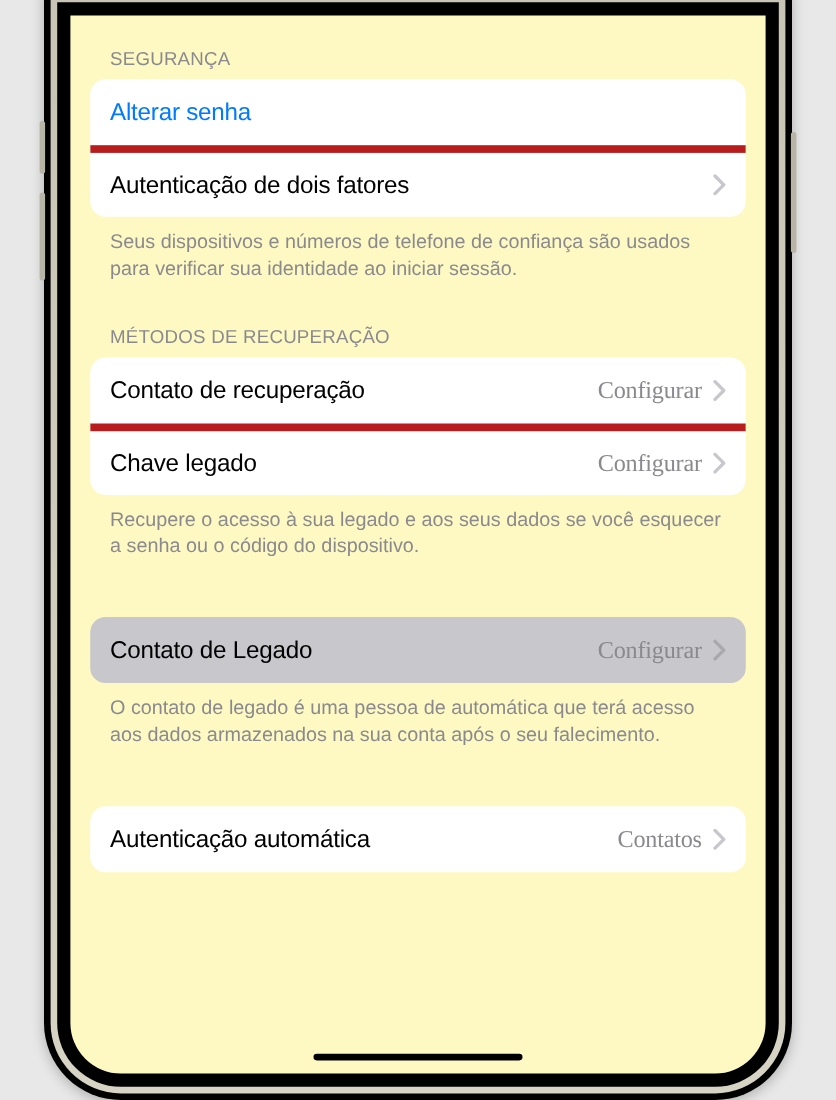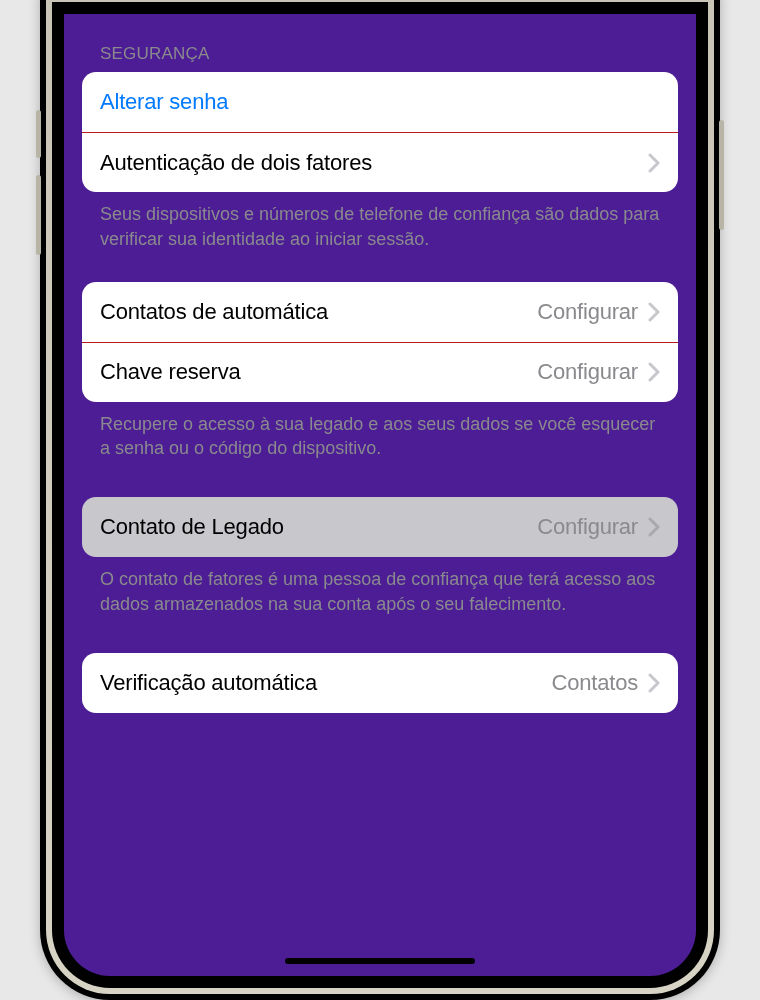--- a/index.html
+++ b/index.html
@@ -38,21 +38,21 @@
     .phone-screen-border {
       width: 100%;
       height: 100%;
       background: #000;
       border-radius: 0 0 58px 58px;
       padding: 12px;
     }
     .screen {
       width: 100%;
       height: 100%;
-      background: #4c1d95;
+      background: #fef9c3;
       border-radius: 0 0 46px 46px;
       overflow: hidden;
       position: relative;
       padding: 20px 18px 0 18px;
     }
     .side-btn {
       position: absolute;
       background: #b8b4a6;
       border-radius: 3px;
     }
@@ -73,51 +73,53 @@
       line-height: 1.38;
       padding: 10px 18px 0 18px;
     }
     .group {
       background: #ffffff;
       border-radius: 14px;
       overflow: hidden;
     }
     .group.single {
       border-radius: 14px;
+      margin-top: 16px;
     }
     .row {
       display: flex;
       align-items: center;
       justify-content: space-between;
       padding: 16px 18px;
       min-height: 60px;
       gap: 8px;
       text-align: right;
     }
     .row + .row {
-      border-top: 1px solid #b91c1c;
+      border-top: 7px solid #b91c1c;
     }
     .row .label {
       font-size: 22px;
       color: #000;
       font-weight: 400;
       letter-spacing: -0.2px;
     }
     .row .label.link {
       color: #007aff;
     }
     .row .value {
       font-size: 22px;
       color: #8a8a8e;
       letter-spacing: -0.2px;
     }
     .row .right {
       display: flex;
       align-items: center;
       gap: 10px;
+      font-family: Liberation Serif, serif;
     }
     .chevron {
       width: 12px;
       height: 20px;
       flex-shrink: 0;
     }
     .chevron svg {
       width: 100%;
       height: 100%;
       display: block;
@@ -162,38 +164,39 @@
             <span class="label">Autenticação de dois fatores</span>
             <span class="right">
               <span class="chevron">
                 <svg viewBox="0 0 12 20" fill="none">
                     <path d="M2 2 L10 10 L2 18" stroke="#c7c7cc" stroke-width="3" stroke-linecap="round" stroke-linejoin="round"></path>
                   </svg>
               </span>
             </span>
           </div>
         </div>
-        <div class="section-footer">Seus dispositivos e números de telefone de confiança são dados para verificar sua identidade ao iniciar sessão.</div>
+        <div class="section-footer">Seus dispositivos e números de telefone de confiança são usados para verificar sua identidade ao iniciar sessão.</div>
 
         <div class="spacer-sm"></div>
 
+        <div class="section-header">MÉTODOS DE RECUPERAÇÃO</div>
         <div class="group">
           <div class="row">
-            <span class="label">Contatos de automática</span>
+            <span class="label">Contato de recuperação</span>
             <span class="right">
               <span class="value">Configurar</span>
               <span class="chevron">
                 <svg viewBox="0 0 12 20" fill="none">
                     <path d="M2 2 L10 10 L2 18" stroke="#c7c7cc" stroke-width="3" stroke-linecap="round" stroke-linejoin="round"></path>
                   </svg>
               </span>
             </span>
           </div>
           <div class="row">
-            <span class="label">Chave reserva</span>
+            <span class="label">Chave legado</span>
             <span class="right">
               <span class="value">Configurar</span>
               <span class="chevron">
                 <svg viewBox="0 0 12 20" fill="none">
                     <path d="M2 2 L10 10 L2 18" stroke="#c7c7cc" stroke-width="3" stroke-linecap="round" stroke-linejoin="round"></path>
                   </svg>
               </span>
             </span>
           </div>
         </div>
@@ -207,27 +210,27 @@
             <span class="right">
               <span class="value">Configurar</span>
               <span class="chevron">
                 <svg viewBox="0 0 12 20" fill="none">
                     <path d="M2 2 L10 10 L2 18" stroke="#a9a9ad" stroke-width="3" stroke-linecap="round" stroke-linejoin="round"></path>
                   </svg>
               </span>
             </span>
           </div>
         </div>
-        <div class="section-footer">O contato de fatores é uma pessoa de confiança que terá acesso aos dados armazenados na sua conta após o seu falecimento.</div>
+        <div class="section-footer">O contato de legado é uma pessoa de automática que terá acesso aos dados armazenados na sua conta após o seu falecimento.</div>
 
         <div class="spacer-md"></div>
 
         <div class="group single">
           <div class="row">
-            <span class="label">Verificação automática</span>
+            <span class="label">Autenticação automática</span>
             <span class="right">
               <span class="value">Contatos</span>
               <span class="chevron">
                 <svg viewBox="0 0 12 20" fill="none">
                     <path d="M2 2 L10 10 L2 18" stroke="#c7c7cc" stroke-width="3" stroke-linecap="round" stroke-linejoin="round"></path>
                   </svg>
               </span>
             </span>
           </div>
         </div>

